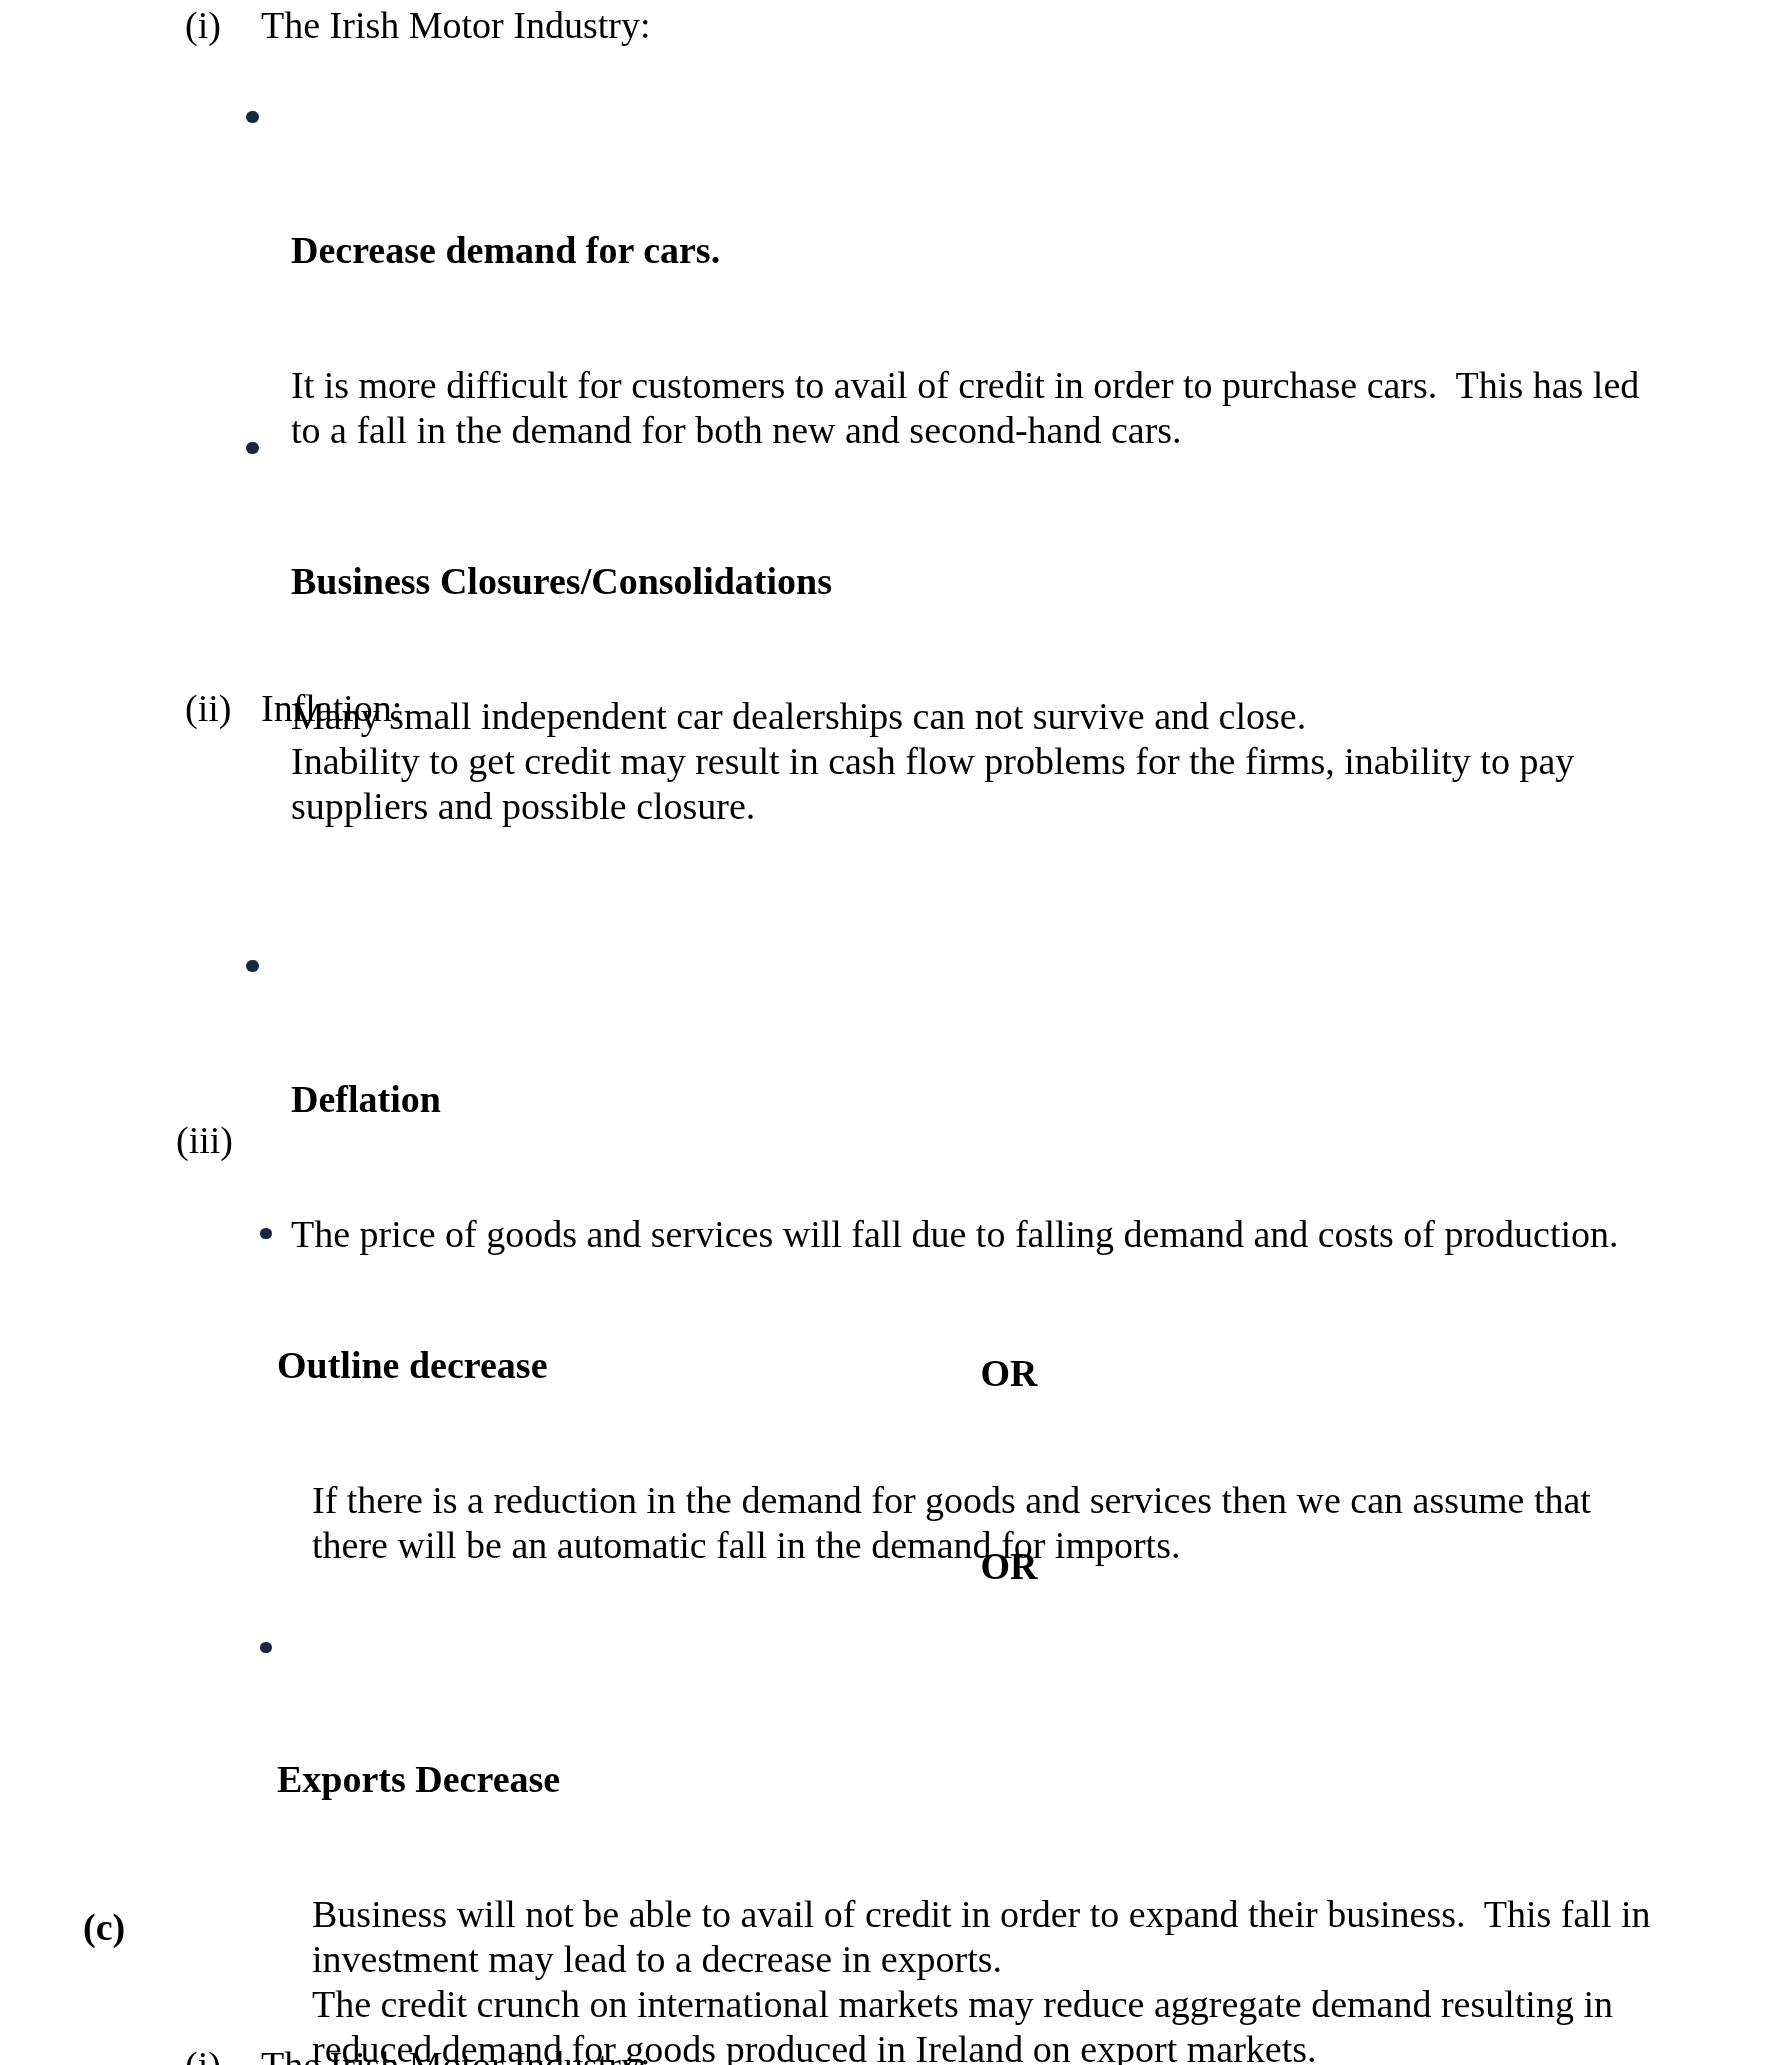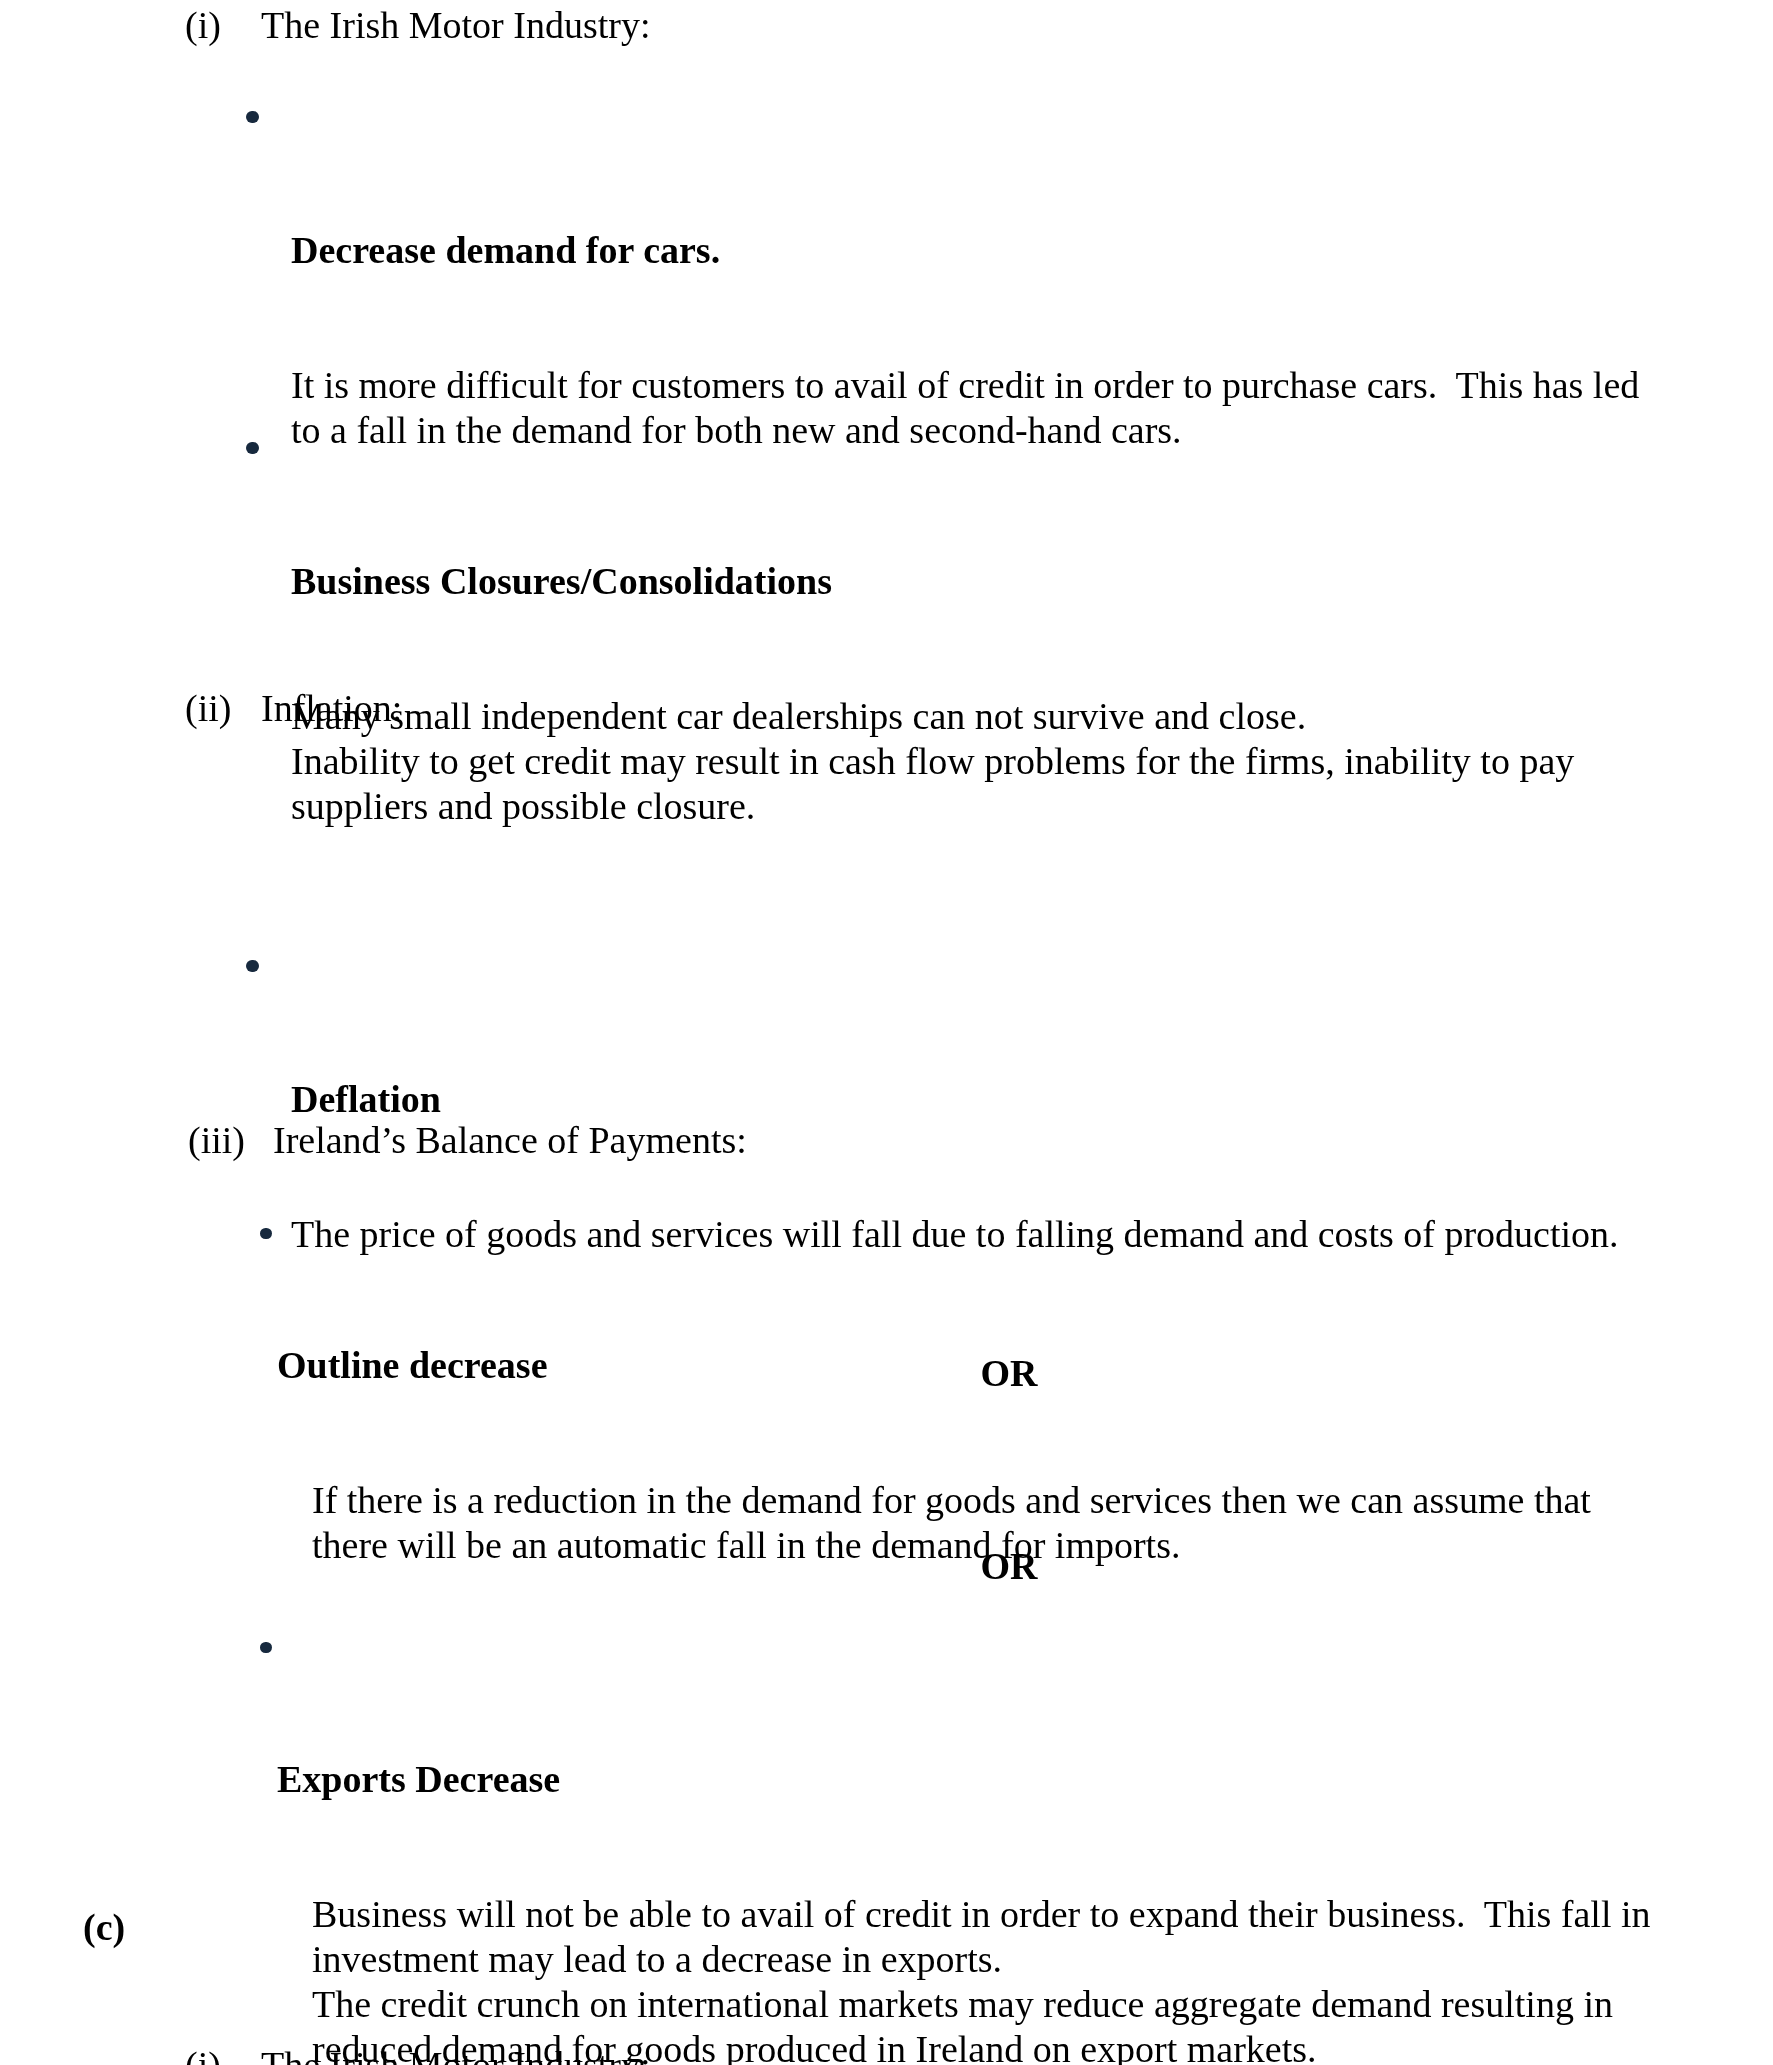--- a/index.html
+++ b/index.html
@@ -58,22 +58,21 @@
   <div class="abs" style="left:185px; top:686px">(ii)</div>
   <div class="abs" style="left:261px; top:686px">Inflation:</div>
 
 
   <div class="abs grp" style="left:291px; top:942px">
     <span class="dot"></span>
     <div class="b">Deflation</div>
     <div class="body">The price of goods and services will fall due to falling demand and costs of production.</div>
   </div>
 
-  <div class="abs" style="left:188px; top:1118px">(iii)</div>
-  <div class="abs" style="left:273px; top:1118px">Ireland’s Balance of Payments:</div>
+  <div class="abs" style="left:176px; top:1118px">(iii)</div>
 
   <div class="abs grp" style="left:277px; top:1208px">
     <span class="dot dot-sm"></span>
     <div class="b">Outline decrease</div>
     <div class="body indent26">If there is a reduction in the demand for goods and services then we can assume that
 there will be an automatic fall in the demand for imports.</div>
   </div>
 
   <div class="abs b or" style="left:1009px; top:1351px">OR</div>
 

